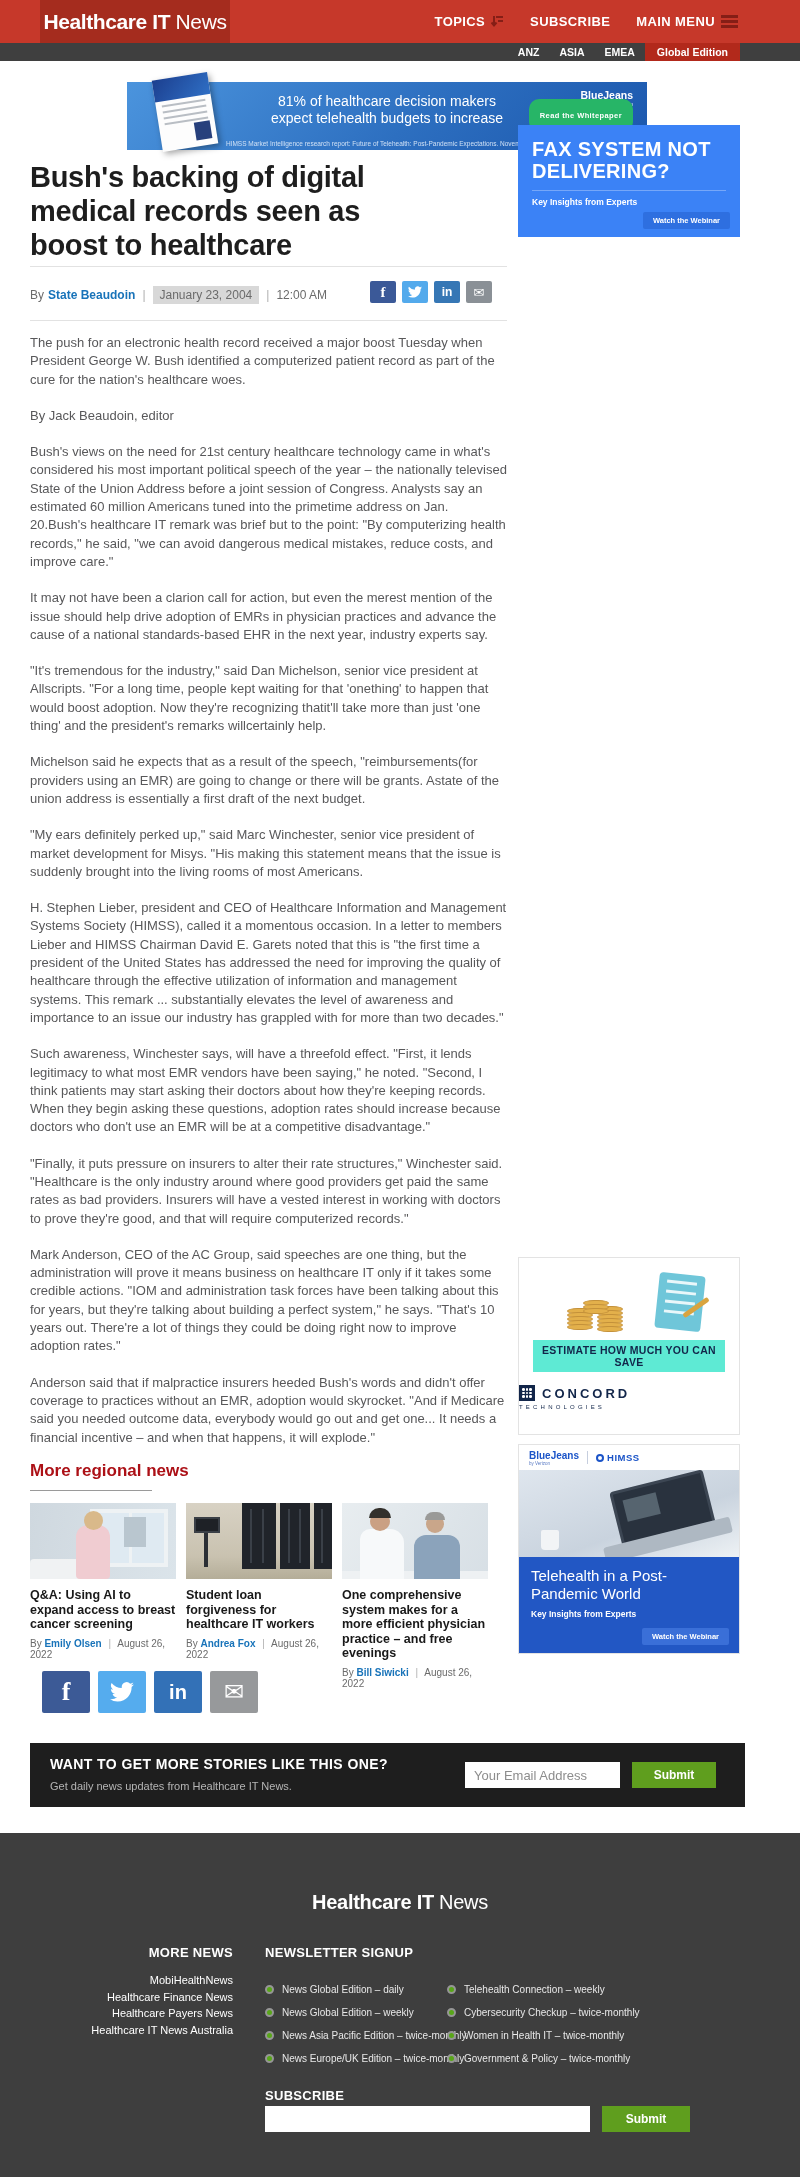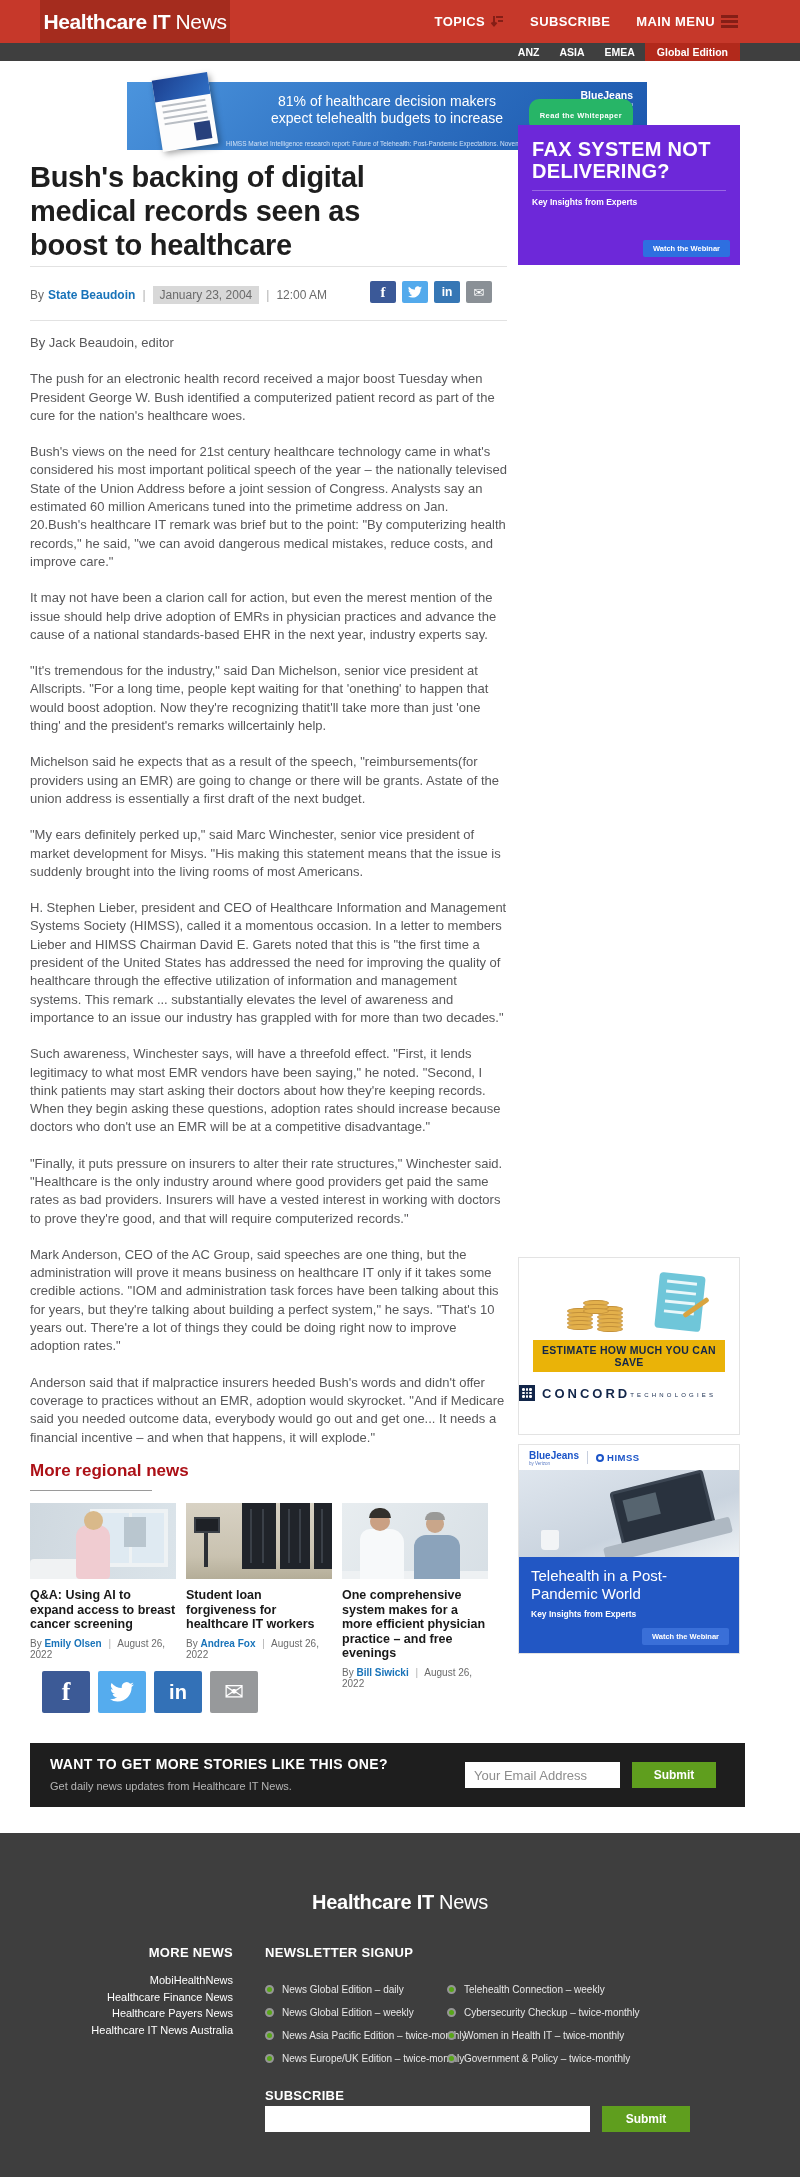--- a/index.html
+++ b/index.html
@@ -50,36 +50,36 @@
   .share-small { position:absolute; left:370px; top:281px; display:flex; gap:6px; }
   .share-small .sbtn { width:26px; height:22px; display:flex; align-items:center; justify-content:center; color:#fff; border-radius:2px; cursor:pointer; }
   .sbtn.fb { background:#3b5998; font-family:"Liberation Serif",serif; font-weight:700; font-size:15px; }
   .sbtn.tw { background:#53aaec; }
   .sbtn.li { background:#3677b5; font-weight:800; font-size:12px; }
   .sbtn.em { background:#8a9096; font-size:13px; }
   .article-body { position:absolute; left:30px; top:334px; width:477px; max-height:1126px; overflow:hidden; color:#58585a; font-size:13px; line-height:18.3px; }
   .article-body p { margin-bottom:18px; }
 
   
-  .fax-ad { position:absolute; left:518px; top:125px; width:222px; height:140px; background:#6d28d9; cursor:pointer; }
+  .fax-ad { position:absolute; left:518px; top:125px; width:222px; height:112px; background:#3b82f6; cursor:pointer; }
   .fax-head { color:#fff; font-size:20px; line-height:22px; font-weight:800; letter-spacing:.3px; padding:13px 14px 0 14px; }
   .fax-div { height:1px; background:rgba(255,255,255,.3); margin:8px 14px 6px 14px; }
   .fax-sub { color:#fff; font-size:8.5px; font-weight:700; padding-left:14px; }
   .fax-cta { position:absolute; right:10px; bottom:8px; background:#2e6fe0; color:#fff; font-size:7.5px; font-weight:800; padding:4px 10px; border-radius:2px; cursor:pointer; }
 
   .concord-ad { position:absolute; left:518px; top:1257px; width:222px; height:178px; background:#fff; border:1px solid #e3e3e3; cursor:pointer; }
   .concord-art { position:relative; height:82px; }
   .coin-stack { position:absolute; bottom:10px; width:26px; }
   .coin { height:6px; background:#e3b04b; border:1px solid #c4913a; border-radius:50%/60%; margin-top:-2px; }
   .cs1 { left:48px; } .cs2 { left:78px; bottom:8px; } .cs3 { left:64px; bottom:26px; }
   .teal-doc { position:absolute; right:36px; bottom:10px; width:46px; height:56px; background:#6fc6d9; border-radius:4px; transform:rotate(6deg); }
   .teal-doc i { display:block; height:3px; background:#ffffff; margin:7px 8px 0 8px; opacity:.85; }
   .gold-pencil { position:absolute; right:28px; bottom:30px; width:30px; height:5px; background:#d9a43f; transform:rotate(-35deg); border-radius:2px; }
-  .concord-cta { margin:0 14px; height:32px; background:#eab308; color:#12264a; font-size:10.5px; font-weight:800; letter-spacing:.3px; display:flex; align-items:center; justify-content:center; text-align:center; }
-  .concord-brand { margin-top:13px; display:flex; flex-direction:row; align-items:center; }
+  .concord-cta { margin:0 14px; height:32px; background:#5eead4; color:#12264a; font-size:10.5px; font-weight:800; letter-spacing:.3px; display:flex; align-items:center; justify-content:center; text-align:center; }
+  .concord-brand { margin-top:13px; display:flex; flex-direction:column; align-items:flex-start; }
   .concord-logo-row { display:flex; align-items:center; gap:7px; }
   .dotgrid { width:16px; height:16px; background:#12264a; display:grid; grid-template-columns:repeat(3,1fr); padding:3px; gap:1px; }
   .dotgrid i { background:#fff; border-radius:50%; }
   .concord-name { color:#12264a; font-size:13px; font-weight:700; letter-spacing:3px; }
   .concord-sub { color:#12264a; font-size:6px; letter-spacing:3.2px; margin-top:3px; }
 
   .tele-ad { position:absolute; left:518px; top:1444px; width:222px; height:210px; background:#fff; border:1px solid #e3e3e3; cursor:pointer; }
   .tele-header { height:25px; display:flex; align-items:center; padding:0 10px; gap:8px; background:#fff; }
   .tele-bj { color:#1b54c8; font-weight:800; font-size:10px; }
   .tele-bj small { display:block; font-size:4.5px; font-weight:400; color:#5a7bc4; }
@@ -255,22 +255,22 @@
     <span class="sbtn li">
         <span>in</span>
       </span>
     <span class="sbtn em">
         <span>✉</span>
       </span>
   </div>
   <div class="divider d2"></div>
 
   <div class="article-body">
+    <p>The push for an electronic health record received a major boost Tuesday when President George W. Bush identified a computerized patient record as part of the cure for the nation's healthcare woes.</p>
     <p>By Jack Beaudoin, editor</p>
-    <p>The push for an electronic health record received a major boost Tuesday when President George W. Bush identified a computerized patient record as part of the cure for the nation's healthcare woes.</p>
     <p>Bush's views on the need for 21st century healthcare technology came in what's considered his most important political speech of the year – the nationally televised State of the Union Address before a joint session of Congress. Analysts say an estimated 60 million Americans tuned into the primetime address on Jan. 20.Bush's healthcare IT remark was brief but to the point: "By computerizing health records," he said, "we can avoid dangerous medical mistakes, reduce costs, and improve care."</p>
     <p>It may not have been a clarion call for action, but even the merest mention of the issue should help drive adoption of EMRs in physician practices and advance the cause of a national standards-based EHR in the next year, industry experts say.</p>
     <p>"It's tremendous for the industry," said Dan Michelson, senior vice president at Allscripts. "For a long time, people kept waiting for that 'onething' to happen that would boost adoption. Now they're recognizing thatit'll take more than just 'one thing' and the president's remarks willcertainly help.</p>
     <p>Michelson said he expects that as a result of the speech, "reimbursements(for providers using an EMR) are going to change or there will be grants. Astate of the union address is essentially a first draft of the next budget.</p>
     <p>"My ears definitely perked up," said Marc Winchester, senior vice president of market development for Misys. "His making this statement means that the issue is suddenly brought into the living rooms of most Americans.</p>
     <p>H. Stephen Lieber, president and CEO of Healthcare Information and Management Systems Society (HIMSS), called it a momentous occasion. In a letter to members Lieber and HIMSS Chairman David E. Garets noted that this is "the first time a president of the United States has addressed the need for improving the quality of healthcare through the effective utilization of information and management systems. This remark ... substantially elevates the level of awareness and importance to an issue our industry has grappled with for more than two decades."</p>
     <p>Such awareness, Winchester says, will have a threefold effect. "First, it lends legitimacy to what most EMR vendors have been saying," he noted. "Second, I think patients may start asking their doctors about how they're keeping records. When they begin asking these questions, adoption rates should increase because doctors who don't use an EMR will be at a competitive disadvantage."</p>
     <p>"Finally, it puts pressure on insurers to alter their rate structures," Winchester said. "Healthcare is the only industry around where good providers get paid the same rates as bad providers. Insurers will have a vested interest in working with doctors to prove they're good, and that will require computerized records."</p>
     <p>Mark Anderson, CEO of the AC Group, said speeches are one thing, but the administration will prove it means business on healthcare IT only if it takes some credible actions. "IOM and administration task forces have been talking about this for years, but they're talking about building a perfect system," he says. "That's 10 years out. There're a lot of things they could be doing right now to improve adoption rates."</p>
     <p>Anderson said that if malpractice insurers heeded Bush's words and didn't offer coverage to practices without an EMR, adoption would skyrocket. "And if Medicare said you needed outcome data, everybody would go out and get one... It needs a financial incentive – and when that happens, it will explode."</p>

